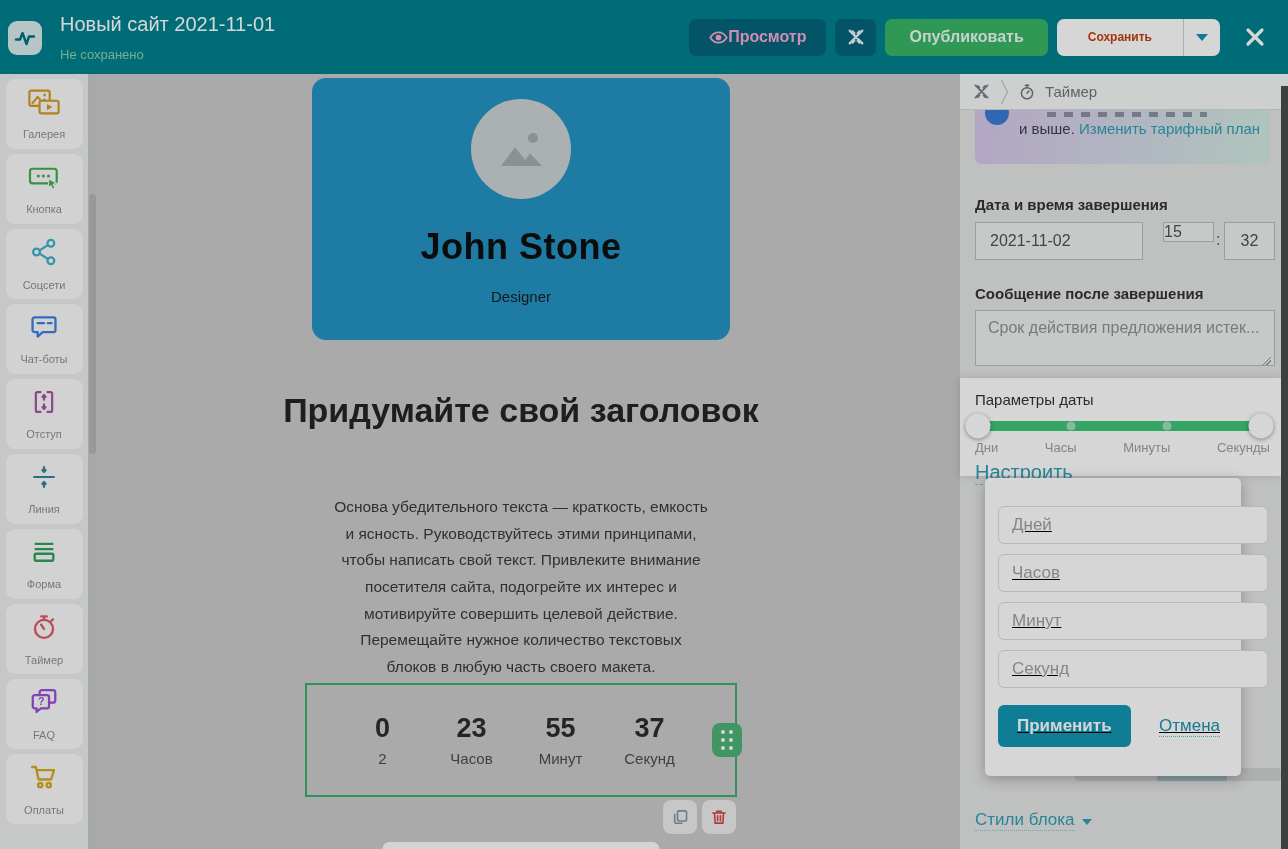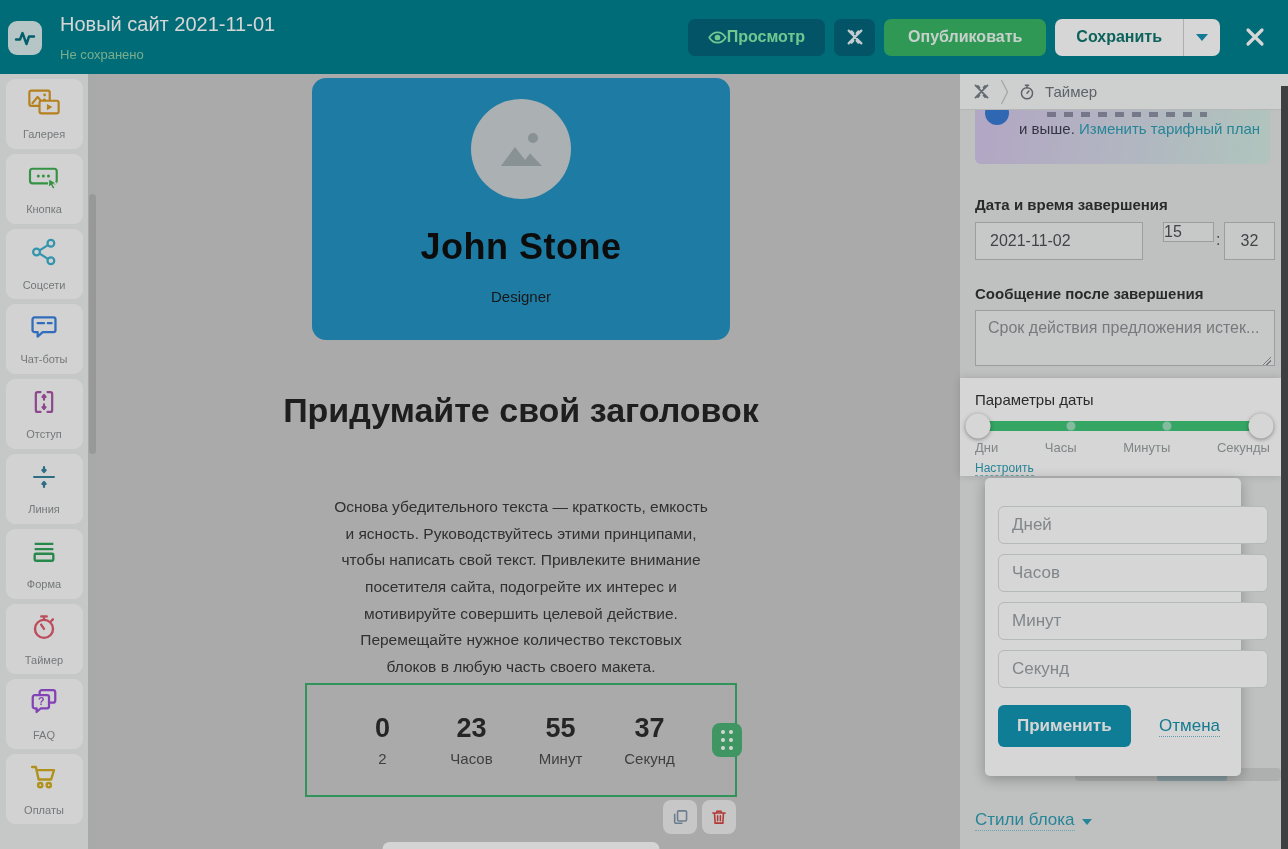--- a/index.html
+++ b/index.html
@@ -11,25 +11,25 @@
   .topbar { position:absolute; top:0; left:0; right:0; height:74px; background:#00818f;
             display:flex; align-items:center; padding:0 16px 0 8px; z-index:10; }
   .logo { width:34px; height:34px; border-radius:9px; background:rgba(255,255,255,.85);
           display:flex; align-items:center; justify-content:center; color:#02717f; margin-top:2px; }
   .title-wrap { margin-left:18px; }
   .site-title { color:#fff; font-size:20px; }
   .save-status { color:#8fd0a8; font-size:13px; margin-top:11px; }
   .topbar-actions { margin-left:auto; display:flex; align-items:center; gap:9px; }
   .btn { height:37px; border-radius:7px; display:flex; align-items:center; justify-content:center;
          font-weight:bold; font-size:16px; cursor:pointer; }
-  .btn-preview { background:#04657a; color:#86efac; padding:0 20px; }
+  .btn-preview { background:#04657a; color:#f9a8d4; padding:0 20px; }
   .btn-tools { background:#04657a; width:41px; color:#e8f4f8; }
   .btn-publish { background:#37b565; color:#eef9f2; padding:0 24px; }
   .btn-save-group { display:flex; background:#fff; border-radius:7px; overflow:hidden; height:37px; }
-  .btn-save { color:#0f766e; padding:0 21px; display:flex; align-items:center; font-weight:bold; font-size:16px; }
+  .btn-save { color:#c2410c; padding:0 31px; display:flex; align-items:center; font-weight:bold; font-size:12px; }
   .btn-save-caret { width:37px; border-left:1px solid #ccd3d6; display:flex; align-items:center; justify-content:center; }
   .caret-down { width:0; height:0; border-left:6px solid transparent; border-right:6px solid transparent; border-top:7px solid #1691b4; }
   .btn-close { color:#fff; margin-left:9px; width:34px; height:44px; display:flex; align-items:center; justify-content:center; cursor:pointer; }
 
   
   .widgetbar { position:absolute; top:74px; left:0; bottom:0; width:88px; background:#eceded;
                display:flex; flex-direction:column; align-items:center; padding-top:5px; gap:5px; z-index:5; }
   .widget { width:77px; height:70px; background:#fbfbfb; border-radius:9px; display:flex; flex-direction:column;
             align-items:center; justify-content:center; gap:12px; cursor:pointer; flex:0 0 auto; }
   .widget-label { font-size:11px; color:#8b8f91; }
@@ -85,25 +85,25 @@
                        z-index:60; padding:13px 15px; box-shadow:0 0 8px rgba(0,0,0,.15); }
   .params-title { font-weight:normal; font-size:15px; color:#333; }
   .slider { position:relative; margin-top:13px; height:10px; width:289px; }
   .slider-track { position:absolute; inset:0; background:#3ec577; border-radius:5px; }
   .slider-dot { position:absolute; top:50%; transform:translate(-50%,-50%); width:9px; height:9px;
                 border-radius:50%; background:#9edfbe; }
   .slider-handle { position:absolute; top:50%; transform:translate(-50%,-50%); width:25px; height:25px;
                    background:#fff; border-radius:50%; box-shadow:0 1px 4px rgba(0,0,0,.4); cursor:pointer; }
   .slider-labels { display:flex; justify-content:space-between; margin-top:9px; width:295px;
                    font-size:13px; color:#9aa0a2; }
-  .configure-link { display:inline-block; margin-top:6px; color:#2f9fb5; font-size:12px;
+  .configure-link { display:inline-block; margin-top:6px; color:#2f9fb5; font-size:20px;
                     border-bottom:1px dashed #7fc4d2; cursor:pointer; }
 
   .popup { position:absolute; left:25px; top:404px; width:256px; height:298px; background:#fff; border-radius:5px;
-           box-shadow:0 3px 14px rgba(0,0,0,.28); z-index:61; padding:28px 21px 0 13px; }
+           box-shadow:0 3px 14px rgba(0,0,0,.28); z-index:61; padding:28px 21px 0 13px;text-decoration:underline; }
   .popup-input { display:block; width:270px; height:38px; border:1px solid #d7dde0; border-radius:6px;
                  padding:0 13px; font-size:17px; color:#4e5254; margin-bottom:10px; font-family:inherit; }
   .popup-input::placeholder { color:#9aa1a6; }
   .popup-footer { display:flex; align-items:center; justify-content:space-between; margin-top:17px; }
   .apply-btn { background:#1496b4; color:#fff; font-weight:bold; font-size:17px; border:none; border-radius:6px;
                padding:11px 19px; cursor:pointer; font-family:inherit; }
   .cancel-link { color:#1a93ad; font-size:17px; border-bottom:1px dotted #6fb9c8; cursor:pointer; }
 
   .behind-bar { position:absolute; top:694px; left:115px; width:206px; height:13px; background:#d0d1d1; border-radius:4px; }
   .behind-bar-accent { position:absolute; top:694px; left:197px; width:70px; height:13px; background:#a3bcc0; border-radius:2px; }

